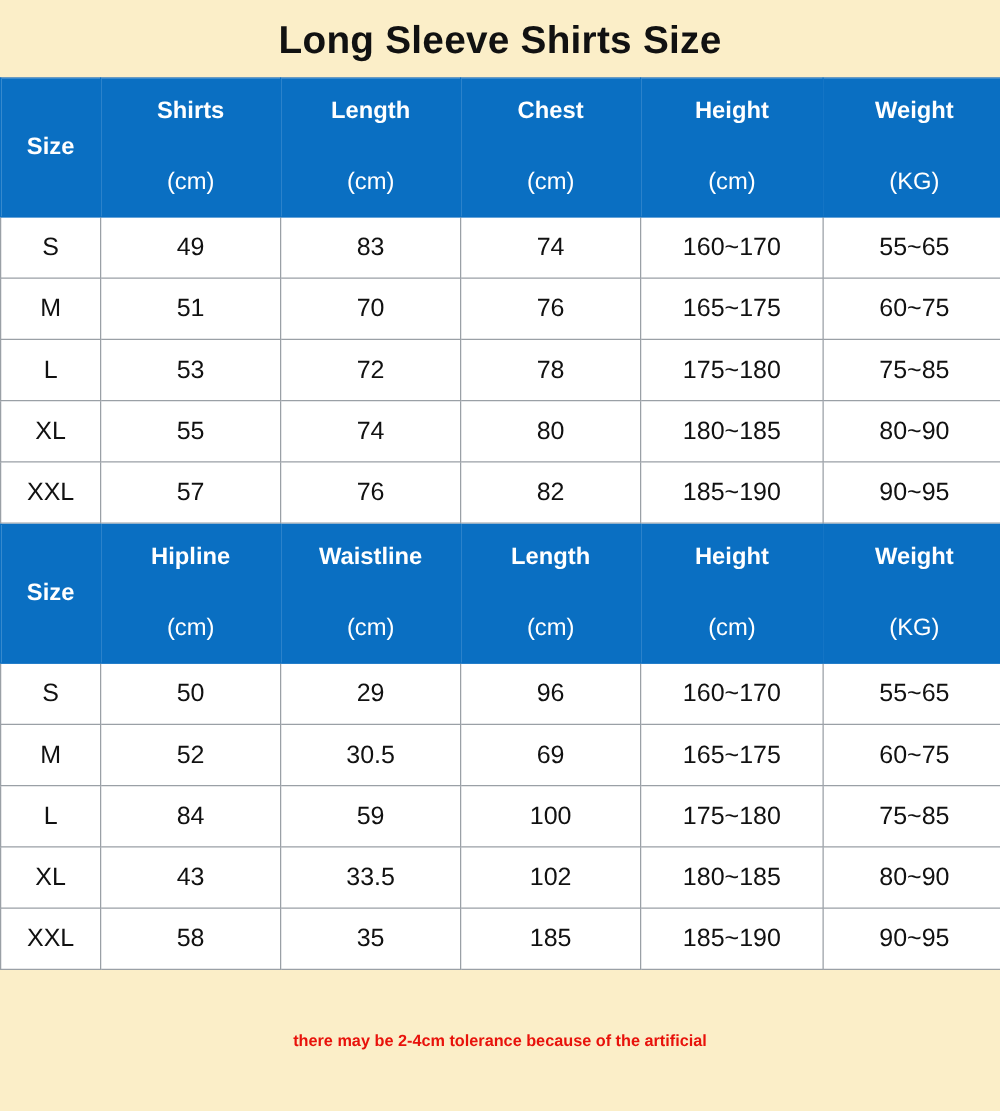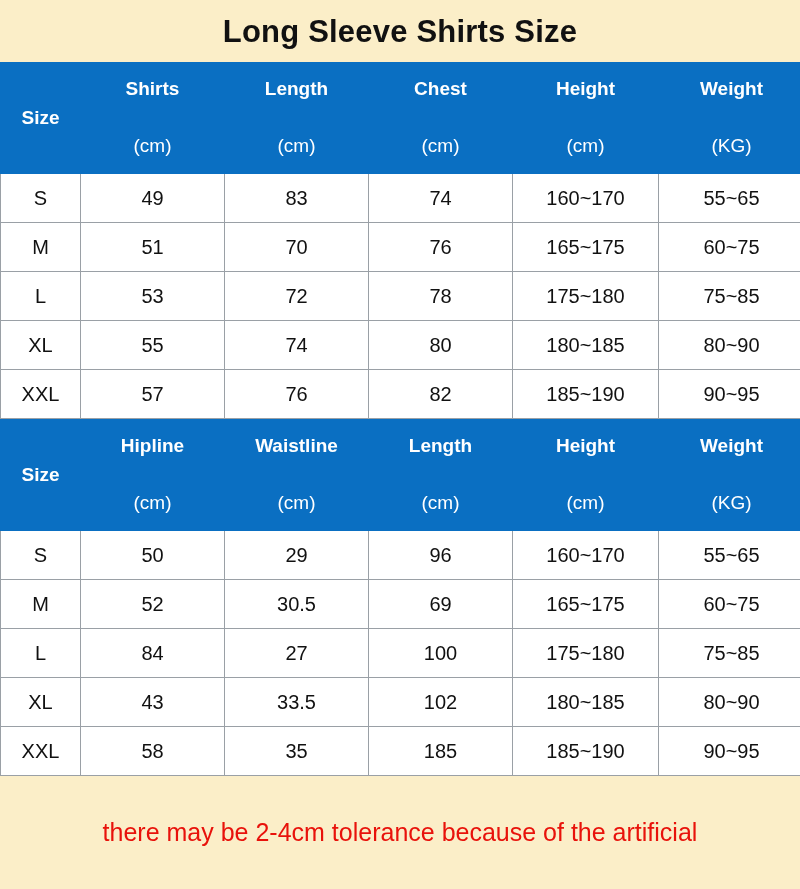--- a/index.html
+++ b/index.html
@@ -67,22 +67,22 @@
   col.size-col { width: 80px; }
   col.data-col { width: 144px; }
   col.hw-col   { width: 146px; }
   .note {
     flex: 1 1 auto;
     display: flex;
     align-items: center;
     justify-content: center;
     background: #fbeec8;
     color: #e8120b;
-    font-size: 25px;
-    font-weight: normal;
+    font-size: 13px;
+    font-weight: bold;
     text-align: center;
     padding: 12px 10px;
   }
 </style>
 </head>
 <body>
 
 <div class="page">
 
   <div class="title">Long Sleeve Shirts Size</div>
@@ -217,21 +217,21 @@
         <td>M</td>
         <td>52</td>
         <td>30.5</td>
         <td>69</td>
         <td>165~175</td>
         <td>60~75</td>
       </tr>
       <tr>
         <td>L</td>
         <td>84</td>
-        <td>27</td>
+        <td>59</td>
         <td>100</td>
         <td>175~180</td>
         <td>75~85</td>
       </tr>
       <tr>
         <td>XL</td>
         <td>43</td>
         <td>33.5</td>
         <td>102</td>
         <td>180~185</td>

